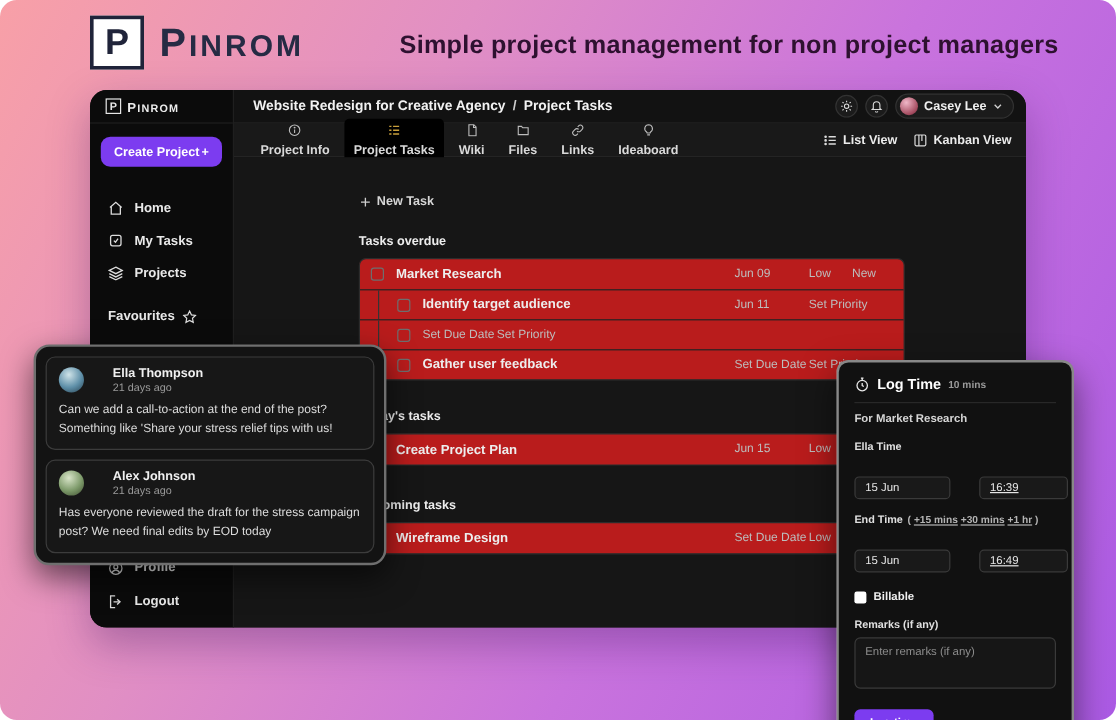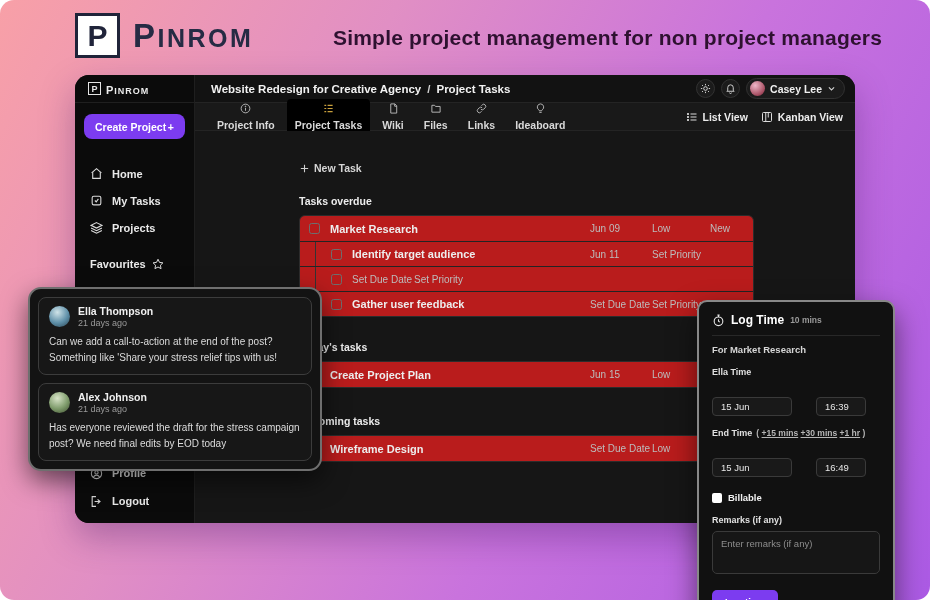--- a/index.html
+++ b/index.html
@@ -60,49 +60,49 @@
   .new-task { display:flex; align-items:center; gap:4px; color:#d6d6d6; font-size:10.5px; font-weight:600; cursor:pointer; width:fit-content; }
   .new-task .ico { display:flex; color:#cfcfcf; }
   .sec-title { font-size:10.5px; font-weight:700; color:#ededed; }
   .t1 { margin-top:21px; } .t2 { margin-top:24px; } .t3 { margin-top:27px; }
   .tasktable { width:455px; border:1px solid #2c2c2c; border-radius:6px; margin-top:8px; background:#b91c1c; }
   .trow { height:25px; display:flex; align-items:center; padding:0 10px 0 9px; border-top:1px solid #242424; position:relative; cursor:pointer; }
   .trow:first-child { border-top:none; }
   .cb { width:11px; height:11px; border:1.3px solid #6e6e6e; border-radius:2.5px; margin-right:10px; flex:none; cursor:pointer; }
   .trow .title { flex:1; font-size:11px; font-weight:600; color:#ededed; white-space:nowrap; overflow:hidden; }
   .cell { font-size:10px; color:#bdbdbd; white-space:nowrap; }
-  .c-date { width:62px; } .c-prio { width:58px; } .c-status { width:33px; }
+  .c-date { width:62px; } .c-prio { width:36px; } .c-status { width:33px; }
   .trow.sub { padding-left:31px; }
   .trow.sub::before { content:''; position:absolute; left:15px; top:0; bottom:0; border-left:1px solid #343434; }
 
   
   .comments { position:absolute; left:28px; top:287px; width:294px; background:#131313; border:2px solid #6f6f6f; border-radius:13px; padding:8px; box-shadow:0 10px 26px rgba(0,0,0,.55); z-index:30; }
   .comment { border:1px solid #3c3c3c; border-radius:8px; background:#171717; padding:7px 10px 9px 10px; }
   .comment + .comment { margin-top:8px; }
-  .c-head { display:flex; align-items:center; gap:8px; }
+  .c-head { display:flex; align-items:center; gap:24px; }
   .c-avatar { width:21px; height:21px; border-radius:50%; flex:none; }
   .av-ella { background:radial-gradient(circle at 40% 30%,#cfe3e8,#5e8fa8 55%,#27404e); }
   .av-alex { background:radial-gradient(circle at 40% 30%,#d8e4c8,#7d9a6a 55%,#3c4a2e); }
   .c-name { font-size:10.5px; font-weight:700; color:#f0f0f0; }
   .c-time { font-size:9px; color:#9a9a9a; margin-top:1px; }
   .c-text { margin-top:6px; font-size:10px; color:#dcdcdc; line-height:1.55; }
 
   
   .logtime { position:absolute; left:697px; top:300px; width:198px; background:#111111; border:2px solid rgba(255,255,255,.5); border-radius:10px; padding:11px 13px 13px 13px; box-shadow:0 12px 28px rgba(0,0,0,.5); z-index:40; }
   .lt-head { display:flex; align-items:center; gap:6px; padding-bottom:8px; border-bottom:1px solid #282828; }
   .lt-head .ico { display:flex; color:#e8e8e8; }
   .lt-title { font-size:12px; font-weight:700; color:#fff; }
   .lt-mins { font-size:8.5px; color:#9a9a9a; font-weight:600; }
   .lt-for { margin-top:8px; font-size:9.5px; font-weight:600; color:#d6d6d6; }
   .lt-label { margin-top:12px; font-size:9px; font-weight:700; color:#e0e0e0; display:flex; align-items:center; gap:4px; flex-wrap:nowrap; }
   .lt-links { font-size:8.5px; color:#b5b5b5; font-weight:600; }
   .lt-links a { color:#b5b5b5; text-decoration:underline; cursor:pointer; }
   .lt-inputs { display:flex; gap:24px; margin-top:20px; }
   .lt-input { height:19px; border:1px solid #3a3a3a; border-radius:4px; background:#191919; color:#e6e6e6; font-size:9.5px; padding:0 8px; font-family:"Liberation Sans",sans-serif; }
-  .w-date { width:80px; } .w-time { width:50px; }
+  .w-date { width:80px; } .w-time { width:74px;text-decoration:underline; }
   .lt-billable { margin-top:15px; display:flex; align-items:center; gap:6px; font-size:9.5px; font-weight:700; color:#f0f0f0; }
   .lt-check { width:10px; height:10px; background:#fff; border-radius:2px; cursor:pointer; }
   .lt-remarks { width:100%; height:43px; margin-top:6px; border:1px solid #3a3a3a; border-radius:5px; background:#161616; color:#e6e6e6; font-size:9.5px; padding:6px 8px; resize:none; font-family:"Liberation Sans",sans-serif; }
   .lt-remarks::placeholder { color:#8d8d8d; }
   .lt-btn { margin-top:12px; height:23px; padding:0 13px; background:#7c3cf0; border:none; border-radius:5px; color:#fff; font-size:9.5px; font-weight:700; cursor:pointer; font-family:"Liberation Sans",sans-serif; }
 
   svg { display:block; }
 </style>
 </head>
 <body>

